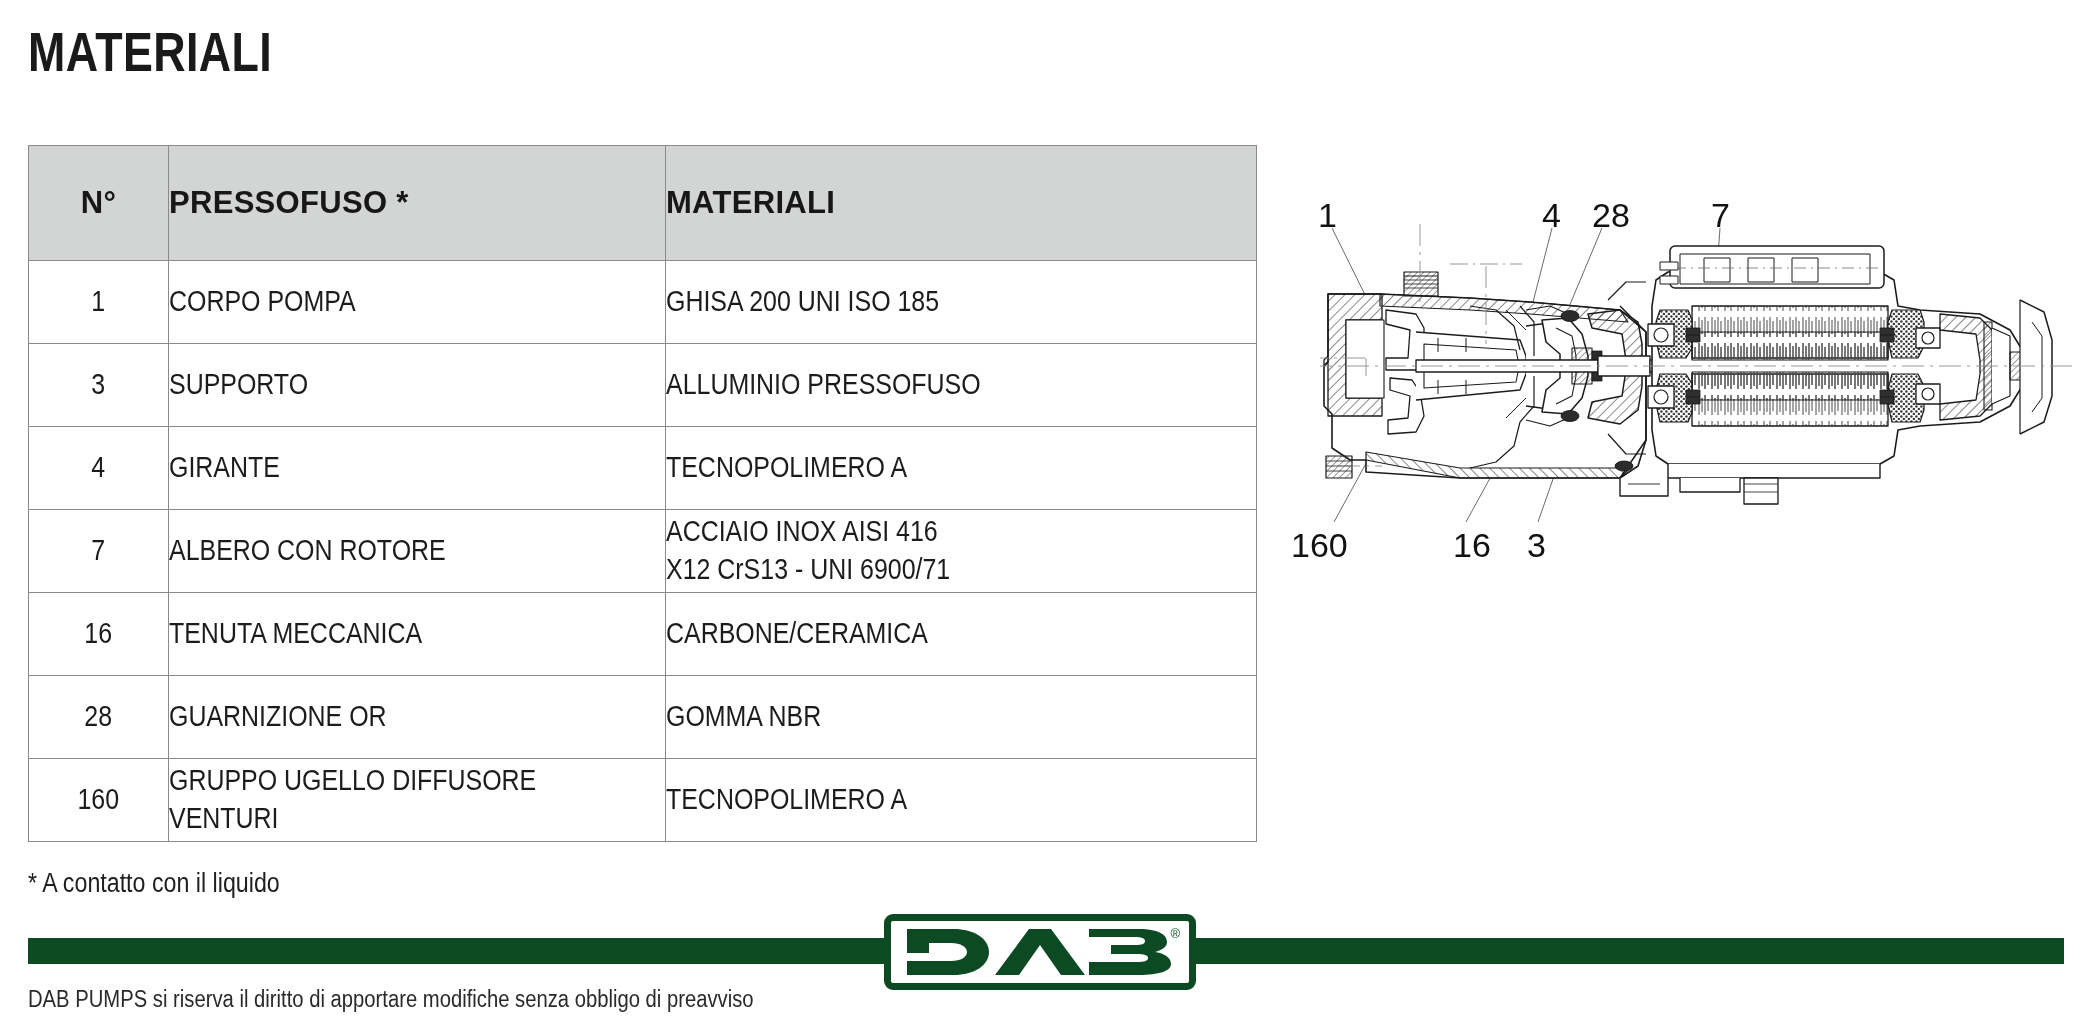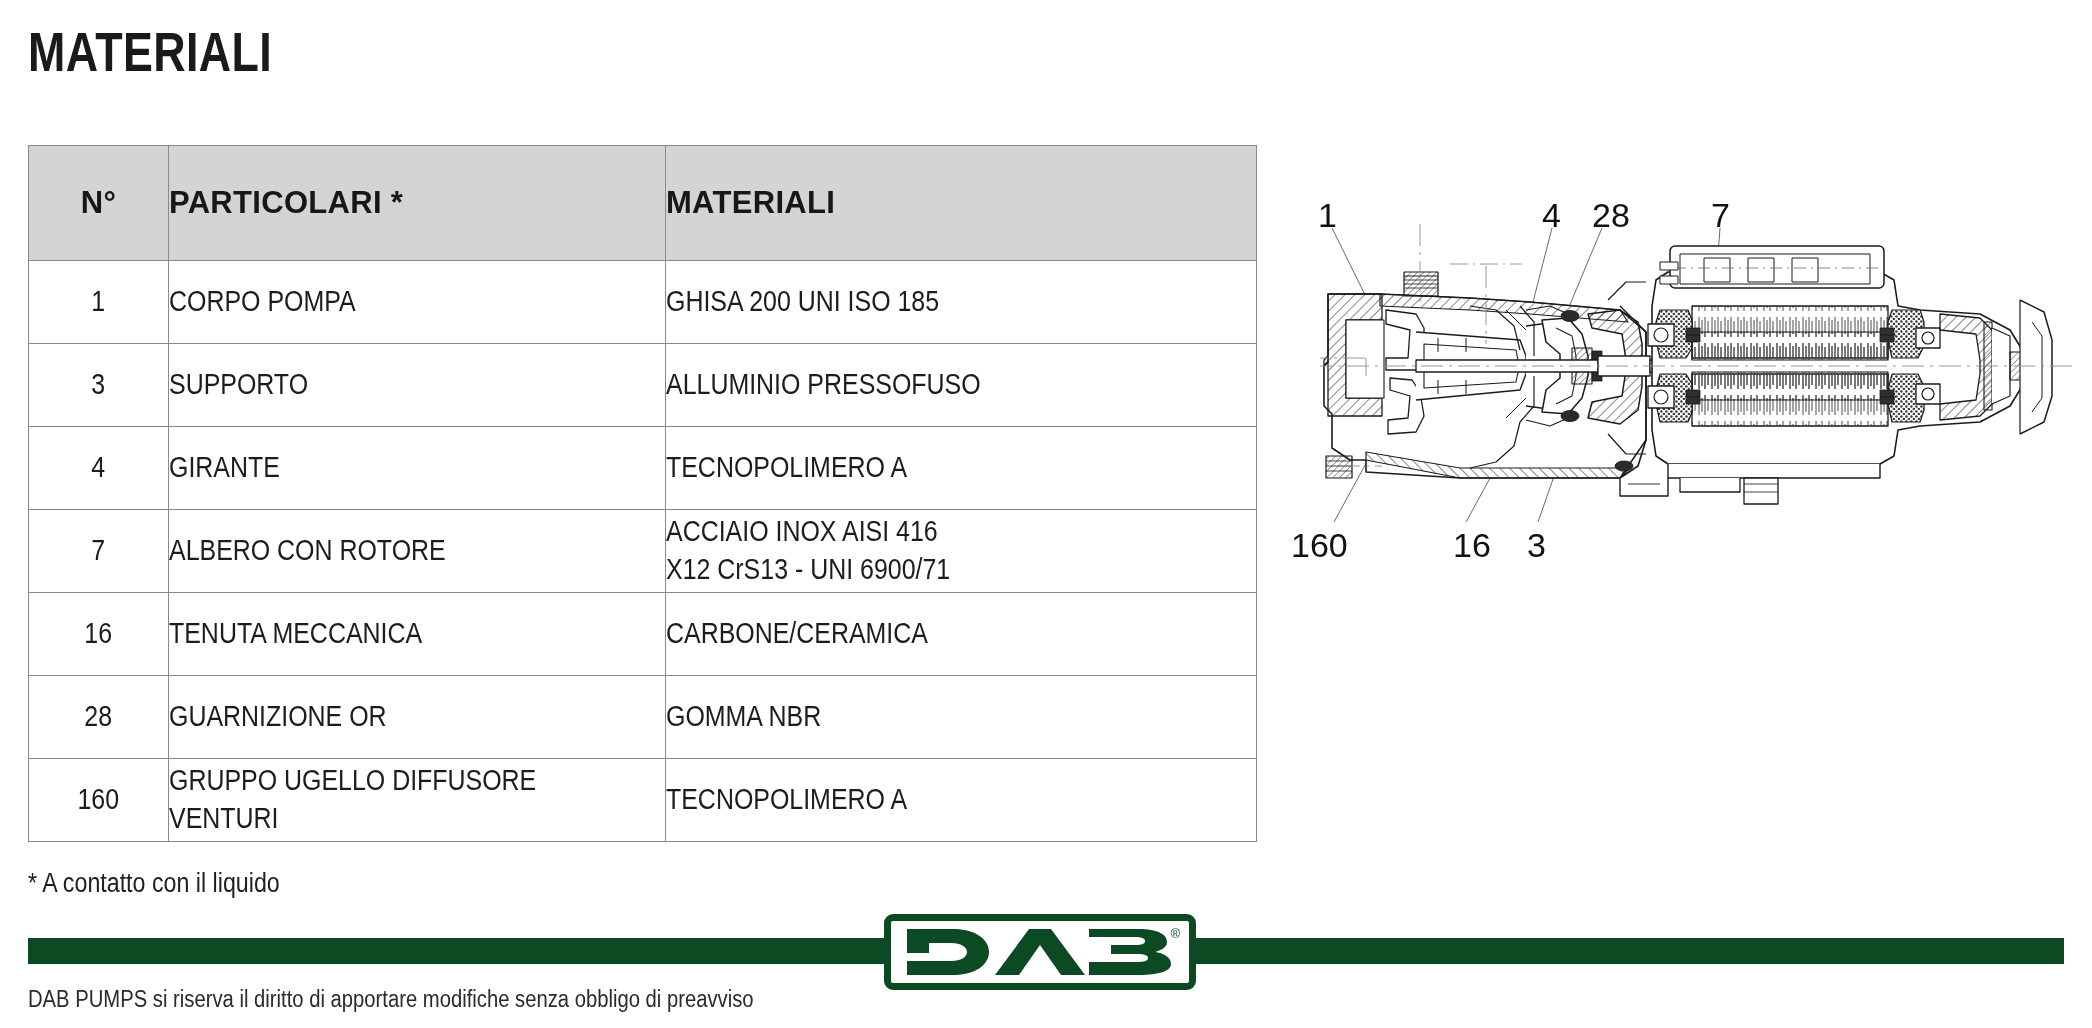--- a/index.html
+++ b/index.html
@@ -180,21 +180,21 @@
     <col class="c-num">
       <col class="c-part">
       <col class="c-mat">
   </colgroup>
   <thead>
     <tr>
       <th class="h-num">
         <span class="th-inner">N°</span>
       </th>
       <th class="h-part">
-        <span class="th-inner">PARTICOLARI *</span>
+        <span class="th-inner">PRESSOFUSO *</span>
       </th>
       <th class="h-mat">
         <span class="th-inner">MATERIALI</span>
       </th>
     </tr>
   </thead>
   <tbody>
     <tr>
       <td class="cell-num"><span class="cell-inner">1</span></td>
       <td class="cell-part"><span class="cell-inner">CORPO POMPA</span></td>

